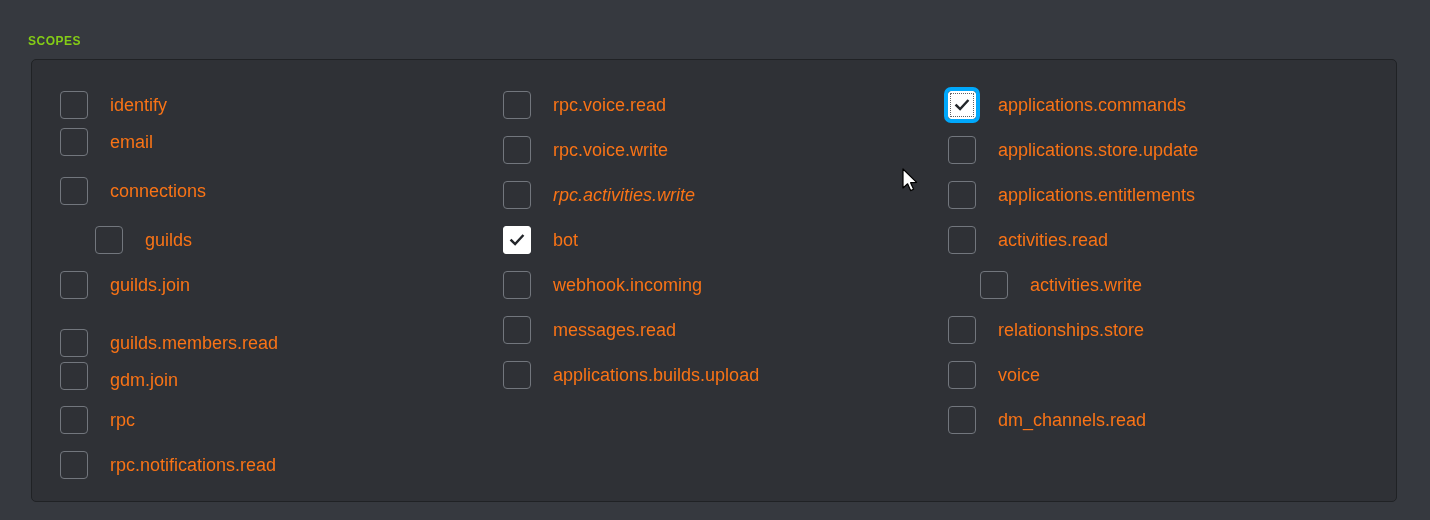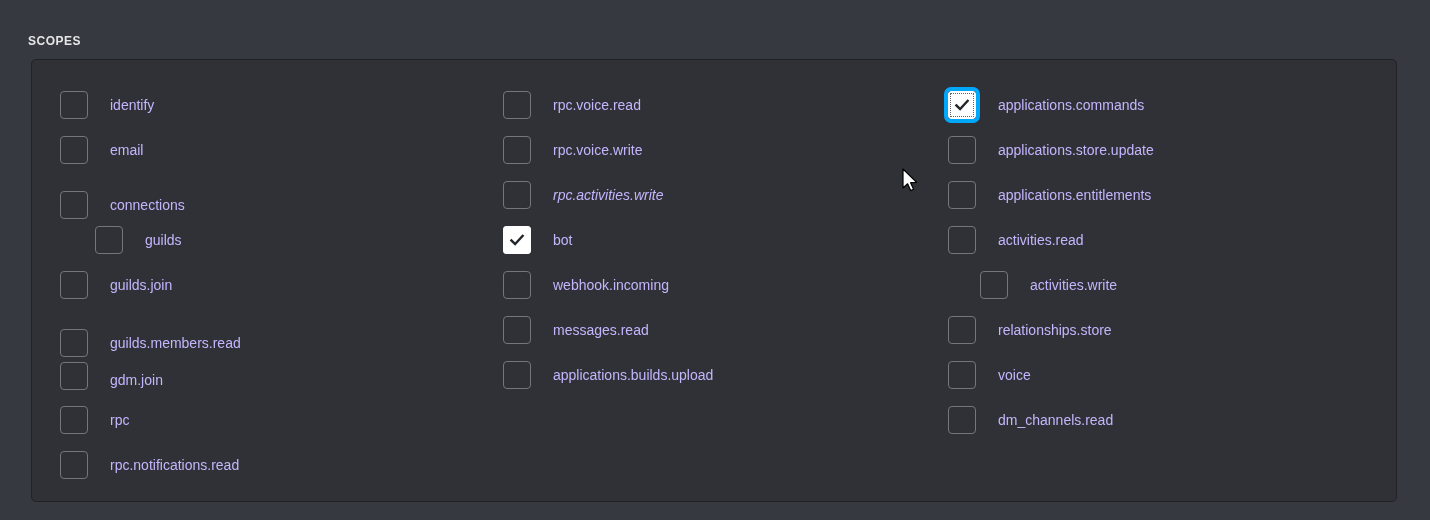--- a/index.html
+++ b/index.html
@@ -25,21 +25,21 @@
     height: 520px;
   }
 
   #scopes-title {
     position: absolute;
     left: 28px;
     top: 33px;
     font-size: 12px;
     font-weight: bold;
     letter-spacing: 0.5px;
-    color: #e5e5e5;
+    color: #84cc16;
     line-height: 16px;
     user-select: none;
   }
 
   #scopes-box {
     position: absolute;
     left: 31px;
     top: 59px;
     width: 1366px;
     height: 443px;
@@ -117,22 +117,22 @@
     top: 1px;
     right: 1px;
     bottom: 1px;
     border: 1px dotted #5f6165;
     border-radius: 1px;
     pointer-events: none;
   }
 
   .scope-label {
     margin-left: 22px;
-    font-size: 14px;
-    color: #c4b5fd;
+    font-size: 18px;
+    color: #f97316;
     line-height: 20px;
     white-space: nowrap;
     user-select: none;
   }
 
   #mouse-cursor {
     position: absolute;
     pointer-events: none;
     z-index: 50;
   }
@@ -144,25 +144,25 @@
 
   <div id="scopes-title">SCOPES</div>
 
   <div id="scopes-box">
     <div class="scope-columns" id="scope-columns">
       <div class="scope-column" id="scope-column-0">
           <div class="scope-item" style="top: 30px;">
             <div class="scope-checkbox"></div>
             <span class="scope-label">identify</span>
           </div>
-          <div class="scope-item" style="top: 75px;">
+          <div class="scope-item" style="top: 67px;">
             <div class="scope-checkbox"></div>
             <span class="scope-label">email</span>
           </div>
-          <div class="scope-item" style="top: 130px;">
+          <div class="scope-item" style="top: 116px;">
             <div class="scope-checkbox"></div>
             <span class="scope-label">connections</span>
           </div>
           <div class="scope-item" style="top: 165px; padding-left: 35px;">
             <div class="scope-checkbox"></div>
             <span class="scope-label">guilds</span>
           </div>
           <div class="scope-item" style="top: 210px;">
             <div class="scope-checkbox"></div>
             <span class="scope-label">guilds.join</span>

